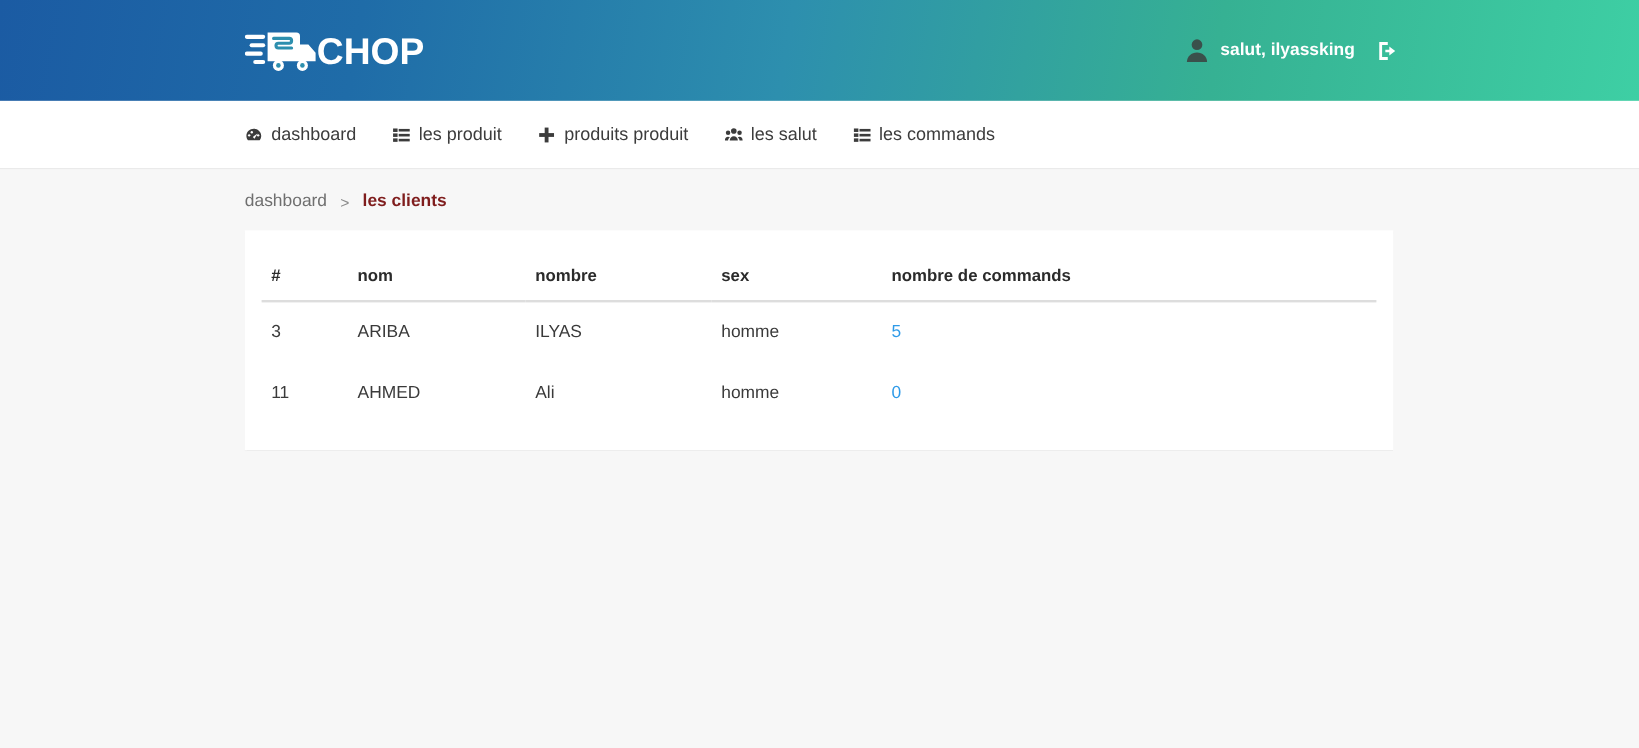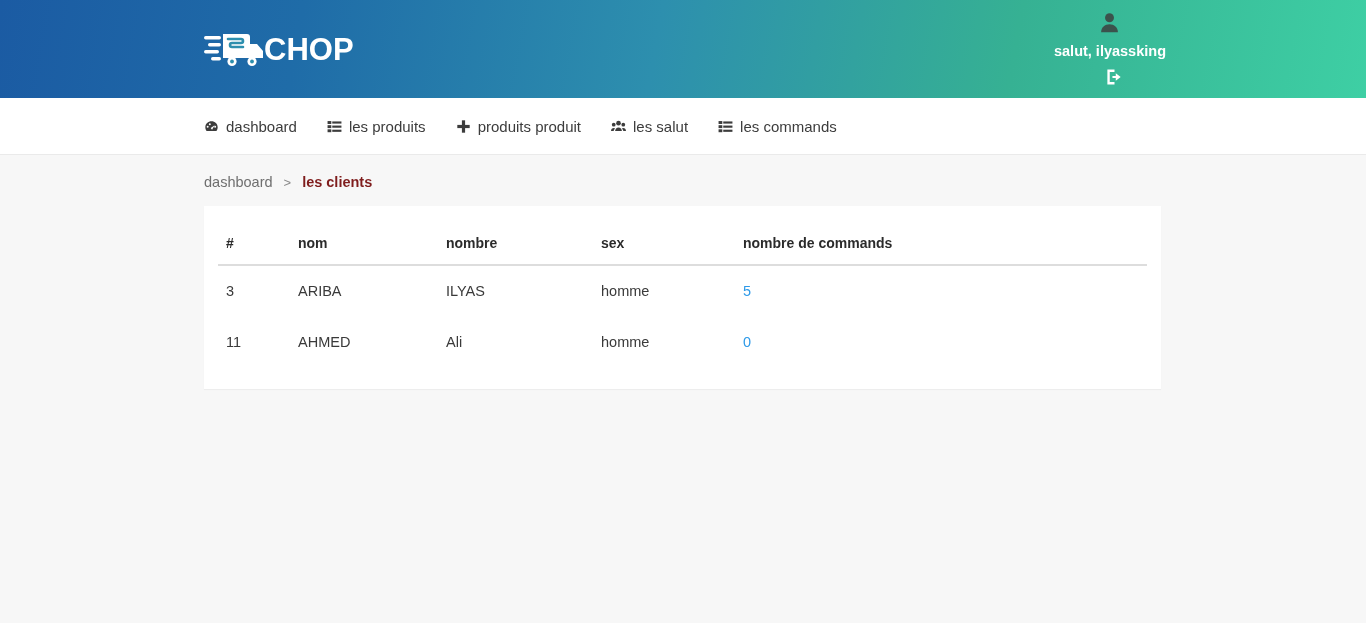--- a/index.html
+++ b/index.html
@@ -13,21 +13,21 @@
     height: 623px;
     background: #f7f7f7;
     font-family: "Liberation Sans", sans-serif;
     font-size: 14px;
     color: #333;
     overflow: hidden;
   }
 
   
   .topbar {
-    height: 98px;
+    height: 84px;
     background: linear-gradient(100deg, #1b5ba3 0%, #1f6ca8 22%, #2d8fae 48%, #36b193 74%, #3ecfa4 100%);
     display: flex;
     align-items: center;
     position: relative;
   }
   .brand {
     position: absolute;
     left: 204px;
     top: 50%;
     transform: translateY(-50%);
@@ -52,21 +52,20 @@
   }
 
   .user-area {
     position: absolute;
     right: 200px;
     top: 50%;
     transform: translateY(-50%);
     display: flex;
     align-items: center;
     gap: 9px;
-    flex-direction: column;
   }
   .avatar-icon {
     width: 21px;
     height: 22px;
     display: block;
     opacity: 0.82;
   }
   .user-greeting {
     color: #ffffff;
     font-size: 14.5px;
@@ -244,21 +243,21 @@
       <span>
         <svg class="nav-icon" viewBox="0 0 16 16" xmlns="http://www.w3.org/2000/svg">
           <rect x="0.6" y="2.2" width="4" height="3.1" fill="#3c3c3c"></rect>
           <rect x="5.6" y="2.6" width="9.8" height="2.3" fill="#3c3c3c"></rect>
           <rect x="0.6" y="6.6" width="4" height="3.1" fill="#3c3c3c"></rect>
           <rect x="5.6" y="7.0" width="9.8" height="2.3" fill="#3c3c3c"></rect>
           <rect x="0.6" y="11" width="4" height="3.1" fill="#3c3c3c"></rect>
           <rect x="5.6" y="11.4" width="9.8" height="2.3" fill="#3c3c3c"></rect>
         </svg>
       </span>
-      <span>les produits</span>
+      <span>les produit</span>
     </a>
 
     <a class="nav-item" href="#">
       <span>
         <svg class="nav-icon" viewBox="0 0 16 16" xmlns="http://www.w3.org/2000/svg">
           <rect x="6.3" y="1.4" width="3.4" height="13.2" fill="#3c3c3c"></rect>
           <rect x="1.4" y="6.3" width="13.2" height="3.4" fill="#3c3c3c"></rect>
         </svg>
       </span>
       <span>produits produit</span>

